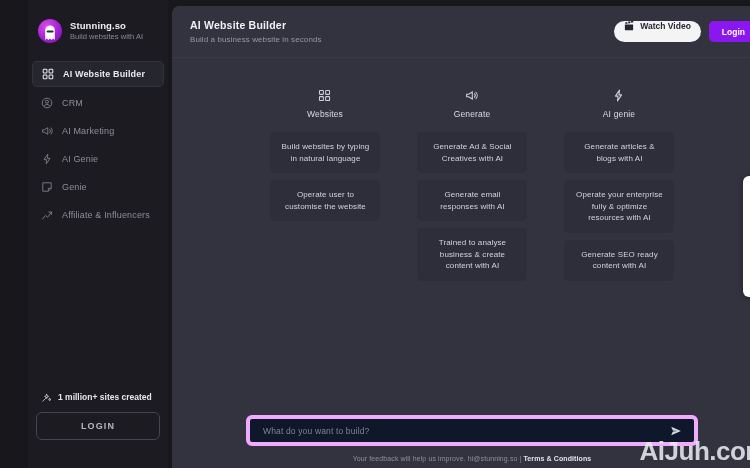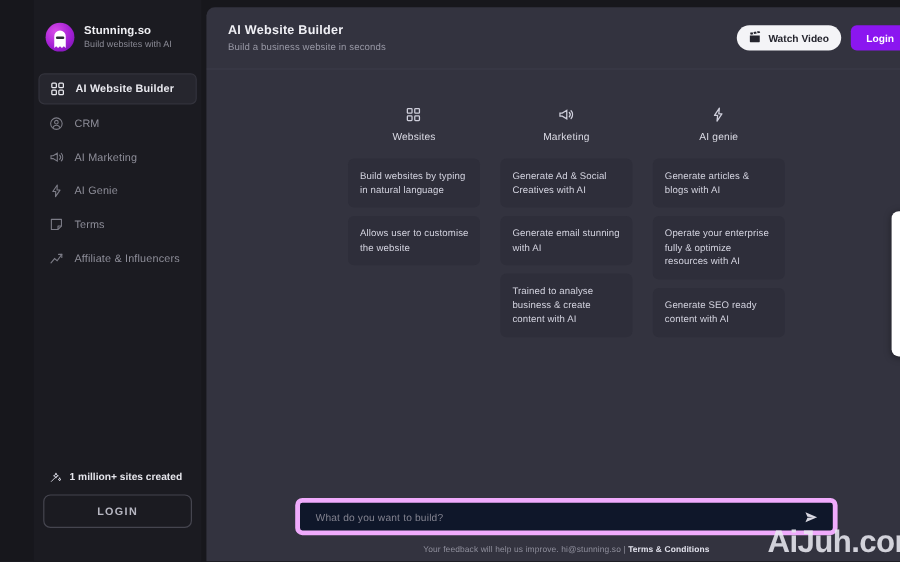--- a/index.html
+++ b/index.html
@@ -74,38 +74,38 @@
     height: 52px; flex: 0 0 52px;
     display: flex; align-items: center; justify-content: space-between;
     padding: 0 14px 0 18px;
     border-bottom: 1px solid #3b3b48;
   }
   .head-left { display: flex; flex-direction: column; gap: 4px; }
   .head-title { font-size: 10.5px; font-weight: bold; color: #f0f0f5; letter-spacing: .2px; }
   .head-sub { font-size: 8px; color: #9898a5; letter-spacing: .1px; }
   .head-right { display: flex; align-items: center; gap: 8px; }
   .btn-watch {
-    display: flex; align-items: center; gap: 6px;
+    display: flex; align-items: flex-start; gap: 6px;
     background: #f4f4f7; color: #25252e;
     font-size: 8.5px; font-weight: bold;
     height: 21px; padding: 0 10px; border-radius: 11px;
     border: none; cursor: pointer; white-space: nowrap;
     font-family: "Liberation Sans", sans-serif;
   }
   .btn-login {
     background: #8b16f0; color: #ffffff;
     font-size: 8.5px; font-weight: bold;
     height: 21px; padding: 0 13px; border-radius: 5px;
     border: none; cursor: pointer;
     font-family: "Liberation Sans", sans-serif;
   }
 
   
   .content { flex: 1; display: flex; flex-direction: column; align-items: center; padding-top: 30px; }
-  .cols { display: flex; gap: 17px; }
+  .cols { display: flex; gap: 37px; text-align: center; }
   .col { width: 110px; display: flex; flex-direction: column; align-items: center; }
   .col-head { display: flex; flex-direction: column; align-items: center; gap: 7px; margin-bottom: 13px; }
   .col-icon { width: 14px; height: 14px; display: flex; align-items: center; justify-content: center; color: #cfcfdb; }
   .col-title { font-size: 8.5px; color: #dcdce6; letter-spacing: .15px; }
   .cards { display: flex; flex-direction: column; gap: 7px; width: 110px; }
   .card {
     background: #2e2e3a;
     border-radius: 5px;
     padding: 9px 9px 9px 10px;
     font-size: 8px; line-height: 11.5px;
@@ -224,21 +224,21 @@
         <span class="nav-label">AI Genie</span>
       </div>
 
       <div class="nav-item">
         <span class="ico">
           <svg width="12" height="12" viewBox="0 0 16 16" fill="none" stroke="currentColor" stroke-width="1.2" stroke-linejoin="round">
             <path d="M2.4 2.4h11.2v7.4l-3.8 3.8H2.4z"></path>
             <path d="M13.6 9.8h-3.8v3.8"></path>
           </svg>
         </span>
-        <span class="nav-label">Terms</span>
+        <span class="nav-label">Genie</span>
       </div>
 
       <div class="nav-item">
         <span class="ico">
           <svg width="12" height="12" viewBox="0 0 16 16" fill="none" stroke="currentColor" stroke-width="1.2" stroke-linecap="round">
             <path d="M2 13.4 6 8.6l2.8 2.4L14 4"></path>
             <path d="M10.4 4H14v3.4"></path>
           </svg>
         </span>
         <span class="nav-label">Affiliate &amp; Influencers</span>
@@ -293,38 +293,38 @@
                   <rect x="1.8" y="1.8" width="4.8" height="4.8" rx=".8"></rect>
                     <rect x="9.4" y="1.8" width="4.8" height="4.8" rx=".8"></rect>
                   <rect x="1.8" y="9.4" width="4.8" height="4.8" rx=".8"></rect>
                     <rect x="9.4" y="9.4" width="4.8" height="4.8" rx=".8"></rect>
                 </svg>
               </span>
               <span class="col-title">Websites</span>
             </div>
             <div class="cards">
               <div class="card">Build websites by typing in natural language</div>
-              <div class="card">Allows user to customise the website</div>
+              <div class="card">Operate user to customise the website</div>
             </div>
           </div>
 
           <div class="col">
             <div class="col-head">
               <span class="col-icon">
                 <svg width="13" height="13" viewBox="0 0 16 16" fill="none" stroke="currentColor" stroke-width="1.3">
                   <path d="M2 6.4v3.2h2.4l4.6 2.8V3.6L4.4 6.4H2z"></path>
                   <path d="M11.6 5.8a3.2 3.2 0 0 1 0 4.4" stroke-linecap="round"></path>
                   <path d="M13.4 4a5.8 5.8 0 0 1 0 8" stroke-linecap="round"></path>
                 </svg>
               </span>
-              <span class="col-title">Marketing</span>
+              <span class="col-title">Generate</span>
             </div>
             <div class="cards">
               <div class="card">Generate Ad &amp; Social Creatives with AI</div>
-              <div class="card">Generate email stunning with AI</div>
+              <div class="card">Generate email responses with AI</div>
               <div class="card">Trained to analyse business &amp; create content with AI</div>
             </div>
           </div>
 
           <div class="col">
             <div class="col-head">
               <span class="col-icon">
                 <svg width="13" height="13" viewBox="0 0 16 16" fill="none" stroke="currentColor" stroke-width="1.3" stroke-linejoin="round">
                   <path d="M9.2 1.4 4.2 8.8h3.2l-.6 5.8 5-7.4H8.6l.6-5.8z"></path>
                 </svg>

